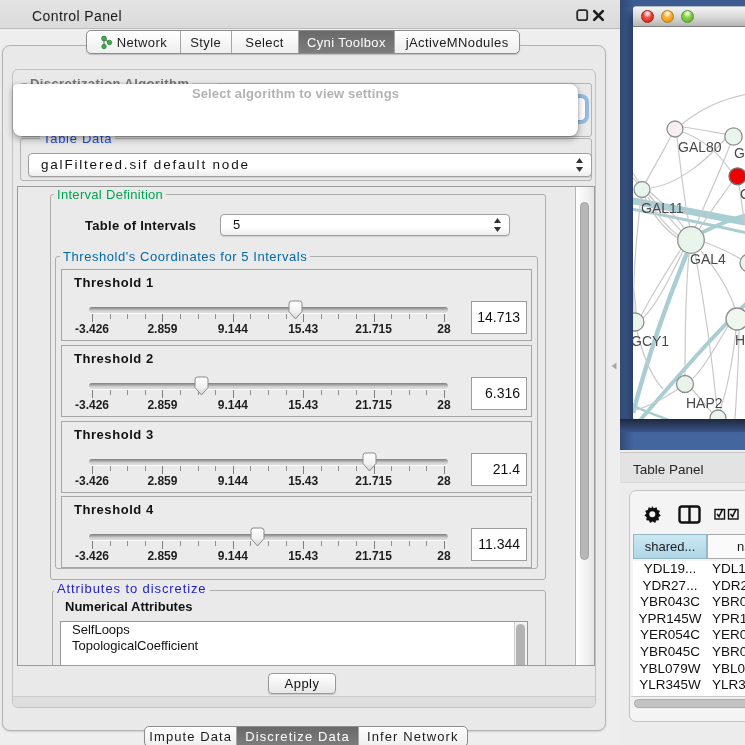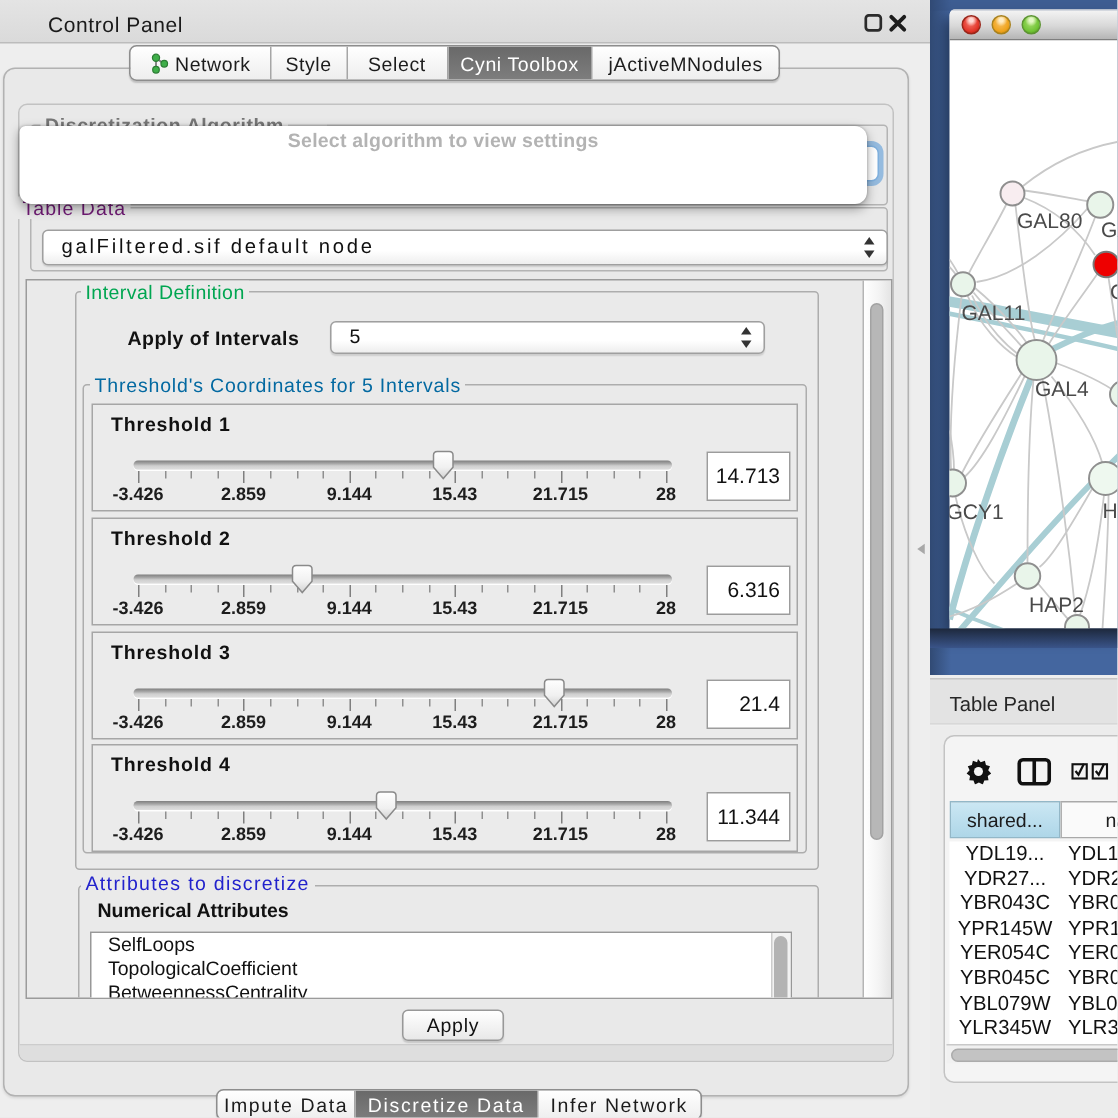--- a/index.html
+++ b/index.html
@@ -146,38 +146,38 @@
   <div class="s" style="width:125px">jActiveMNodules</div>
 </div>
 
 <div class="group" style="left:20px;top:83px;width:572px;height:54px"></div>
 <div class="abs" style="left:27px;top:76px;font-size:13px;font-weight:bold;color:#4a4a4a;background:#e9e9e9;padding:0 3px;letter-spacing:0.4px">Discretization Algorithm</div>
 <div class="abs" style="left:28px;top:74px;width:190px;height:11px;background:rgba(233,233,233,0.28)"></div>
 <div class="abs" style="left:556px;top:97px;width:30px;height:24px;border-radius:5px;background:#fff;
   border:1px solid #7fb0de;box-shadow:0 0 0 3px rgba(94,156,217,0.6)"></div>
 
 <div class="group" style="left:20px;top:138px;width:572px;height:43px"></div>
-<div class="grouplabel" style="left:12px;top:131px;color:#701a75;letter-spacing:0.7px">Table Data</div>
+<div class="grouplabel" style="left:40px;top:131px;color:#1d4ed8;letter-spacing:0.7px">Table Data</div>
 <div class="combo" style="left:28px;top:153px;width:564px;height:24px">
   <span class="txt" style="letter-spacing:1.8px;font-size:13.5px">galFiltered.sif default node</span>
   <svg class="arr" width="9" height="16" viewBox="0 0 9 16">
     <path d="M4.5,1 L8,6 L1,6 Z" fill="#333"></path>
       <path d="M4.5,15 L8,10 L1,10 Z" fill="#333"></path>
   </svg>
 </div>
 
 <div class="abs" id="popup">
   <div class="p0">Select algorithm to view settings</div>
 </div>
 
 <div class="abs" id="scrollpane">
 
   <div class="group" style="left:32px;top:7px;width:496px;height:386px;border-color:#adadad"></div>
   <div class="grouplabel" style="left:36px;top:0px;color:#00a651;background:#eaeaea;letter-spacing:0.3px">Interval Definition</div>
-  <div class="abs" style="left:67px;top:31px;font-size:13px;font-weight:bold;letter-spacing:0.3px;color:#111">Apply of Intervals</div>
+  <div class="abs" style="left:67px;top:31px;font-size:13px;font-weight:bold;letter-spacing:0.3px;color:#111">Table of Intervals</div>
   <div class="combo" style="left:202px;top:27px;width:290px;height:22px">
     <span class="txt">5</span>
     <svg class="arr" width="9" height="16" viewBox="0 0 9 16">
       <path d="M4.5,1 L8,6 L1,6 Z" fill="#333"></path>
         <path d="M4.5,15 L8,10 L1,10 Z" fill="#333"></path>
     </svg>
   </div>
   <div class="group" style="left:37px;top:69px;width:483px;height:313px;border-color:#adadad"></div>
   <div class="grouplabel" style="left:42px;top:62px;color:#0369a1;background:#eaeaea;letter-spacing:0.55px">Threshold's Coordinates for 5 Intervals</div>
   <div class="block" style="top:81.5px">
@@ -348,21 +348,20 @@
       </svg>
 <div class="vbox">11.344</div>
 </div>
 
   <div class="group" style="left:34px;top:403px;width:494px;height:110px;border-color:#adadad"></div>
   <div class="grouplabel" style="left:36px;top:394px;color:#2222cc;background:#eaeaea;letter-spacing:0.9px">Attributes to discretize</div>
   <div class="abs" style="left:47px;top:412px;font-size:13px;font-weight:bold;color:#111">Numerical Attributes</div>
   <div id="attrlist">
     <div class="li">SelfLoops</div>
     <div class="li">TopologicalCoefficient</div>
-    <div class="li">BetweennessCentrality</div>
     <div style="position:absolute;right:0;top:0;width:13px;height:100%;background:#f2f2f2;border-left:1px solid #cccccc"></div>
     <div style="position:absolute;right:2px;top:2px;width:9px;height:70px;background:#b3b3b3;border-radius:4.5px"></div>
   </div>
   <div id="vtrack"></div>
   <div id="vthumb"></div>
 </div>
 
 <div class="abs" id="applybtn">Apply</div>
 
 <div class="abs seg" id="botseg">

